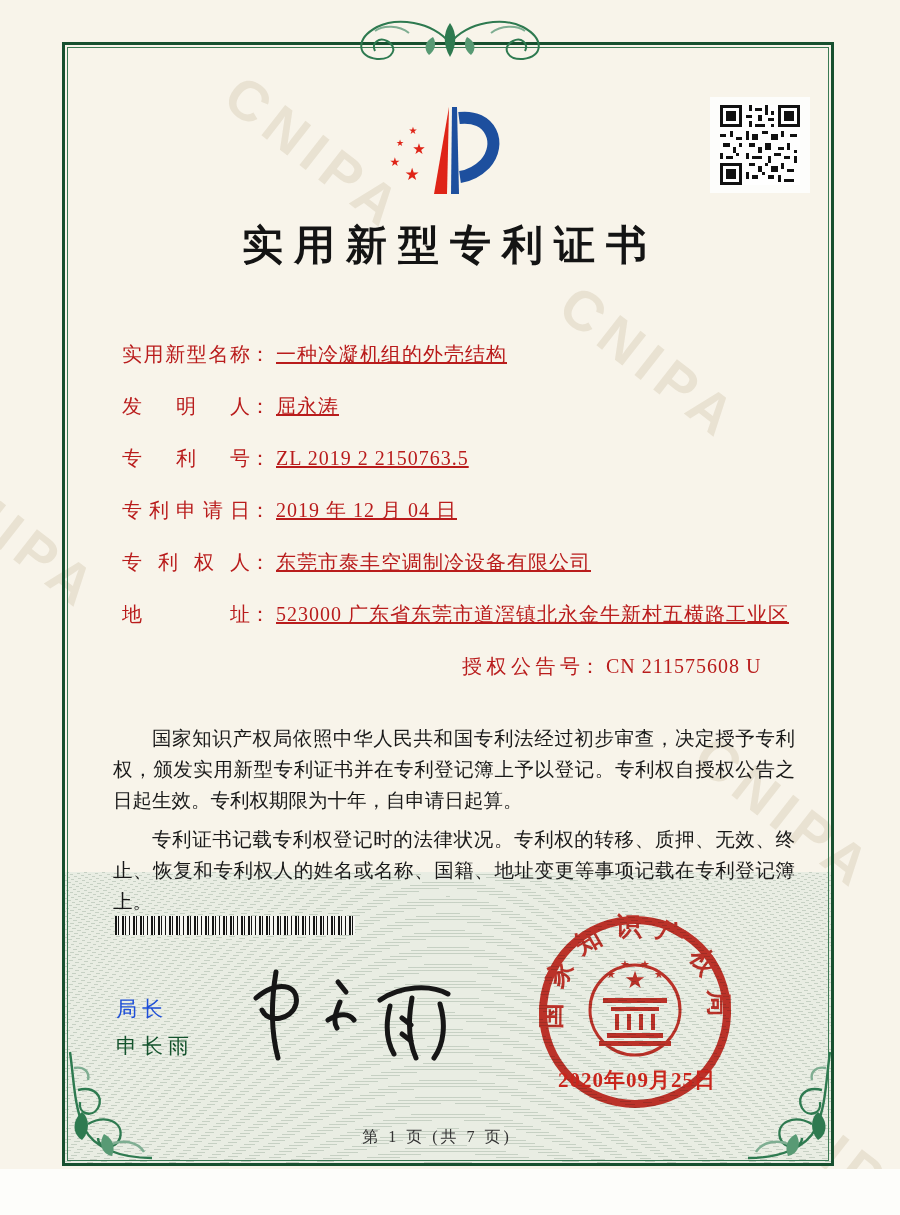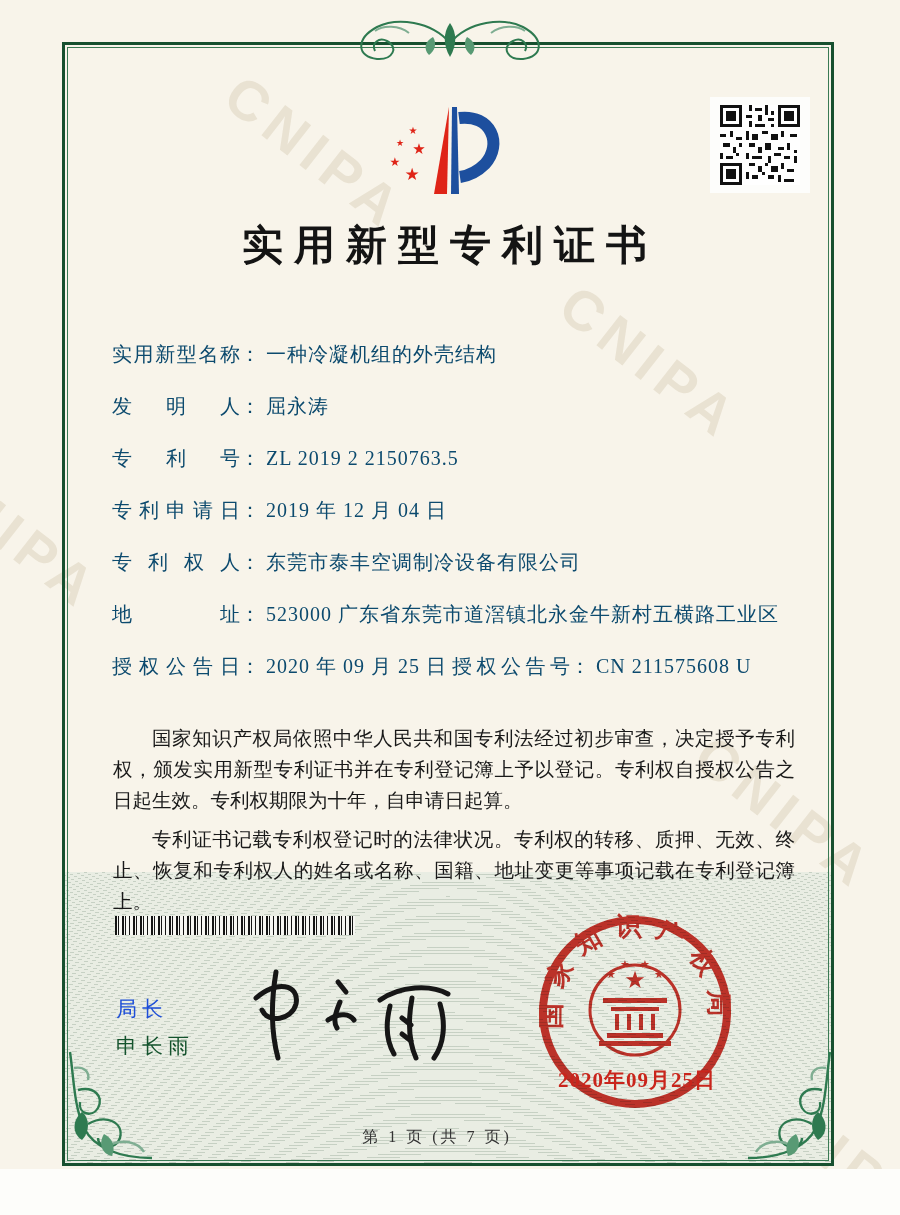--- a/index.html
+++ b/index.html
@@ -43,21 +43,21 @@
   .qr-box{
     position:absolute;left:710px;top:97px;width:100px;height:96px;background:#fdfdfb;
     display:flex;align-items:center;justify-content:center;
   }
   .logo{position:absolute;left:385px;top:104px;width:130px;height:104px;}
   .title{
     position:absolute;left:0;width:900px;top:218px;text-align:center;
     font-size:41px;font-weight:700;letter-spacing:11px;color:#141414;
   }
   
-  .field-row{position:absolute;left:112px;font-size:20px;white-space:nowrap;color:#0c4a6e;}
+  .field-row{position:absolute;left:122px;font-size:20px;white-space:nowrap;color:#b91c1c;text-decoration:underline;}
   .flabel{
     display:inline-block;width:128px;text-align:justify;text-align-last:justify;
     vertical-align:bottom;
   }
   .flabel.small{width:118px;}
   .colon{display:inline-block;margin-right:6px;}
   .fvalue{letter-spacing:1px;}
   .grant-right{position:absolute;left:340px;top:0;}
   
   .paras{
@@ -240,23 +240,20 @@
   <div class="field-row" style="top:497px;">
     <span class="flabel">专利申请日</span><span class="colon">：</span><span class="fvalue">2019 年 12 月 04 日</span>
   </div>
   <div class="field-row" style="top:549px;">
     <span class="flabel">专利权人</span><span class="colon">：</span><span class="fvalue">东莞市泰丰空调制冷设备有限公司</span>
   </div>
   <div class="field-row" style="top:601px;">
     <span class="flabel">地址</span><span class="colon">：</span><span class="fvalue">523000 广东省东莞市道滘镇北永金牛新村五横路工业区</span>
   </div>
   <div class="field-row" style="top:653px;width:700px;">
-    <span>
-      <span class="flabel">授权公告日</span><span class="colon">：</span><span class="fvalue">2020 年 09 月 25 日</span>
-    </span>
     <span class="grant-right">
       <span class="flabel small">授权公告号</span><span class="colon">：</span><span class="fvalue">CN 211575608 U</span>
     </span>
   </div>
 
   <div class="paras">
     <p>国家知识产权局依照中华人民共和国专利法经过初步审查，决定授予专利权，颁发实用新型专利证书并在专利登记簿上予以登记。专利权自授权公告之日起生效。专利权期限为十年，自申请日起算。</p>
     <p>专利证书记载专利权登记时的法律状况。专利权的转移、质押、无效、终止、恢复和专利权人的姓名或名称、国籍、地址变更等事项记载在专利登记簿上。</p>
   </div>
 

